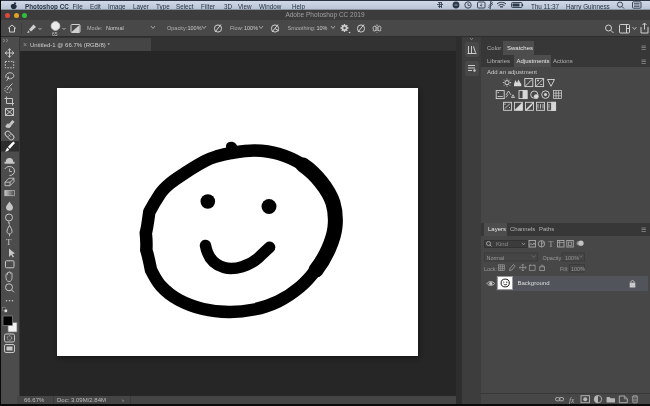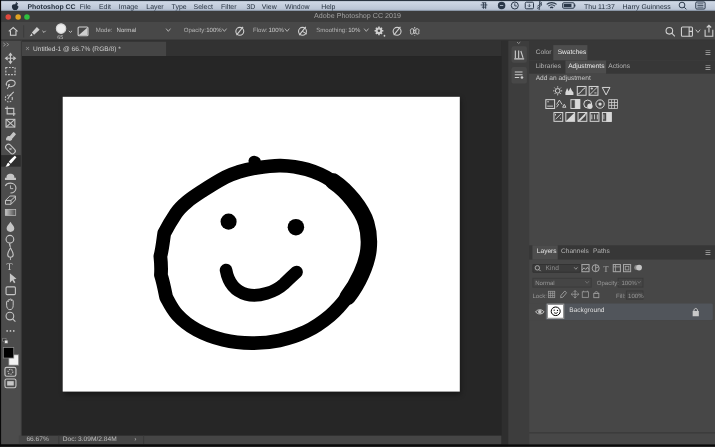--- a/index.html
+++ b/index.html
@@ -426,16 +426,40 @@
         <ellipse cx="7.2" cy="6" rx="4.1" ry="3.9" fill="none" stroke="#000" stroke-width="0.9"></ellipse>
         <circle cx="5.8" cy="5" r="0.6" fill="#000"></circle>
         <circle cx="8.8" cy="5.2" r="0.6" fill="#000"></circle>
         <path d="M 5.6,6.9 C 6.3,8.1 8.3,8.1 9,6.9" fill="none" stroke="#000" stroke-width="0.8"></path>
       </svg>
     </div>
     <span class="abs" style="left:36.5px;top:4px;font-size:6px;color:#dedede;">Background</span>
   </div>
 
   <div class="abs" style="left:0;top:355.5px;width:169px;height:1px;background:#383838;"></div>
+  <div id="bottomicons" class="abs" style="left:0;top:356px;width:169px;height:11px;">
+    <svg width="169" height="11" style="position:absolute;left:0;top:0;">
+      <g stroke="#b5b5b5" fill="none" stroke-width="0.9">
+
+        <rect x="74.5" y="4.5" width="4.5" height="3.4" rx="1.7"></rect>
+        <rect x="78.2" y="4.5" width="4.5" height="3.4" rx="1.7"></rect>
+
+        <text x="88" y="9.5" font-size="7.5px" font-style="italic" fill="#b5b5b5" stroke="none" font-family="Liberation Serif">fx</text>
+
+        <rect x="100" y="2.7" width="8.5" height="7"></rect>
+        <circle cx="104.2" cy="6.2" r="2" fill="#b5b5b5" stroke="none"></circle>
+
+        <circle cx="117" cy="6.2" r="3.7"></circle>
+        <path d="M 117,2.5 L 117,9.9 A 3.7,3.7 0 0 1 117,2.5" fill="#b5b5b5" stroke="none"></path>
+
+        <path d="M 125.6,4 L 128.6,4 L 129.6,5.2 L 134,5.2 L 134,9.5 L 125.6,9.5 Z" fill="#b5b5b5" stroke="none"></path>
+
+        <path d="M 138.3,3 L 143.4,3 L 146.3,5.8 L 146.3,9.7 L 138.3,9.7 Z"></path>
+        <path d="M 143.4,3 L 143.4,5.8 L 146.3,5.8" stroke-width="0.7"></path>
+
+        <path d="M 150.8,4 L 157.2,4 M 152,4 L 152,2.8 L 156,2.8 L 156,4 M 151.5,4.5 L 151.9,9.8 L 156.1,9.8 L 156.5,4.5 M 153,5.5 L 153,8.5 M 155,5.5 L 155,8.5" stroke-width="0.7"></path>
+      </g>
+    </svg>
+  </div>
 </div>
 
 <div class="abs" style="left:0;top:404px;width:650px;height:2px;background:#0a0a0a;"></div>
 <div class="abs" style="left:0;top:0;width:1px;height:406px;background:#0a0a0a;"></div>
 
 </body></html>

